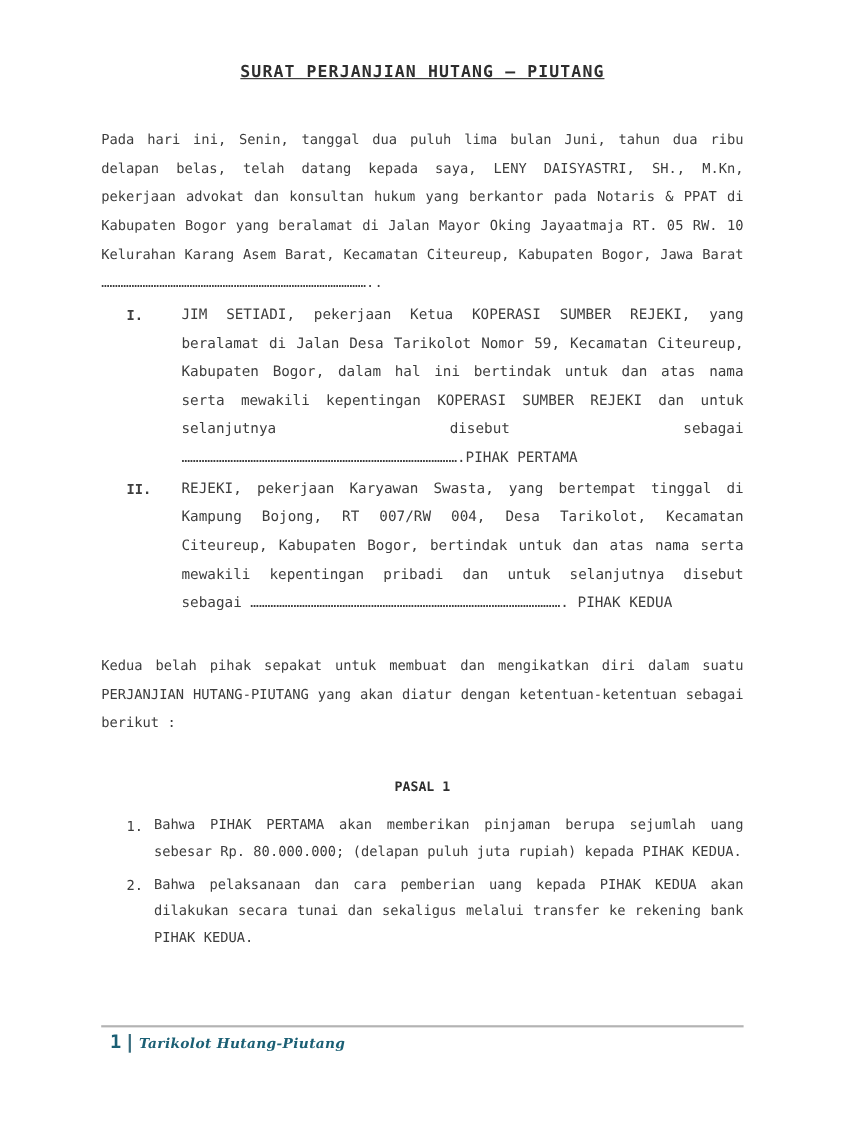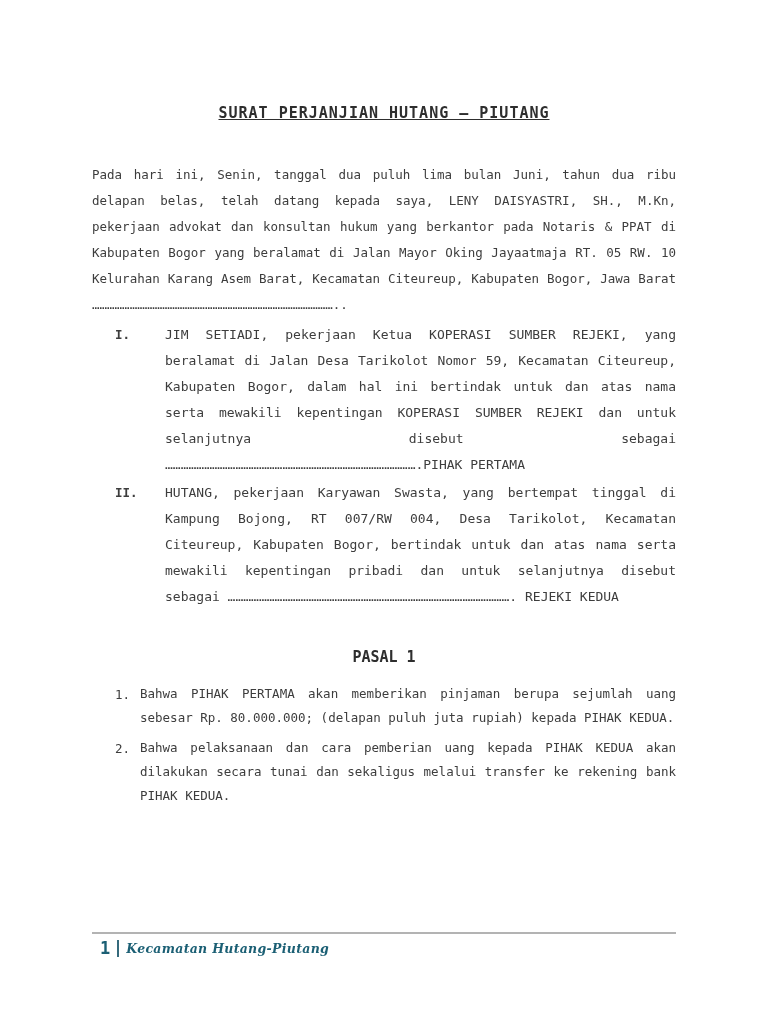--- a/index.html
+++ b/index.html
@@ -12,21 +12,21 @@
     height: 1024px;
     font-family: "DejaVu Sans Mono", "Liberation Mono", monospace;
     color: #3d3d3d;
     overflow: hidden;
   }
   .page {
     position: relative;
     width: 768px;
     height: 1024px;
     box-sizing: border-box;
-    padding: 104px 92px 0 92px;
+    padding: 56px 92px 0 92px;
     background: #ffffff;
   }
   .doc-title {
     font-size: 15px;
     font-weight: bold;
     text-align: center;
     text-decoration: underline;
     letter-spacing: 1px;
     margin: 0 0 40px 0;
     color: #2e2e2e;
@@ -59,21 +59,21 @@
     font-size: 13px;
     line-height: 26px;
     text-align: justify;
     overflow-wrap: break-word;
     word-break: break-word;
   }
   .agreement {
     margin-top: 30px;
   }
   .pasal-heading {
-    font-size: 15px;
+    font-size: 12px;
     font-weight: bold;
     text-align: center;
     margin: 38px 0 16px 0;
     color: #2e2e2e;
   }
   .num-list {
     margin-top: 0;
   }
   .num-row {
     display: flex;
@@ -142,40 +142,41 @@
 
   <p class="para"><span>Pada hari ini, Senin, tanggal dua puluh lima bulan Juni, tahun dua ribu delapan belas, telah datang kepada saya, </span><span class="bold">LENY DAISYASTRI, SH., M.Kn</span><span>, pekerjaan advokat dan konsultan hukum yang berkantor pada </span><span class="bold">Notaris &amp; PPAT di Kabupaten Bogor</span><span> yang beralamat di Jalan Mayor Oking Jayaatmaja RT. 05 RW. 10 Kelurahan Karang Asem Barat, Kecamatan Citeureup, Kabupaten Bogor, Jawa Barat ……………………………………………………………………………………..</span></p>
 
   <div class="parties">
     <div class="party-row">
       <span class="party-num">I.</span>
       <div class="party-text"><span class="bold">JIM SETIADI</span><span>, pekerjaan Ketua KOPERASI SUMBER REJEKI, yang beralamat di Jalan Desa Tarikolot Nomor 59, Kecamatan Citeureup, Kabupaten Bogor, dalam hal ini bertindak untuk dan atas nama serta mewakili kepentingan KOPERASI SUMBER REJEKI dan untuk selanjutnya disebut sebagai …………………………………………………………………………………….</span><span class="bold">PIHAK PERTAMA</span></div>
     </div>
     <div class="party-row">
       <span class="party-num">II.</span>
-      <div class="party-text"><span class="bold">HUTANG</span><span>, pekerjaan Karyawan Swasta, yang bertempat tinggal di Kampung Bojong, RT 007/RW 004, Desa Tarikolot, Kecamatan Citeureup, Kabupaten Bogor, bertindak untuk dan atas nama serta mewakili kepentingan pribadi dan untuk selanjutnya disebut sebagai ………………………………………………………………………………………………. </span><span class="bold">REJEKI KEDUA</span></div>
+      <div class="party-text"><span class="bold">REJEKI</span><span>, pekerjaan Karyawan Swasta, yang bertempat tinggal di Kampung Bojong, RT 007/RW 004, Desa Tarikolot, Kecamatan Citeureup, Kabupaten Bogor, bertindak untuk dan atas nama serta mewakili kepentingan pribadi dan untuk selanjutnya disebut sebagai ………………………………………………………………………………………………. </span><span class="bold">PIHAK KEDUA</span></div>
     </div>
   </div>
 
+  <p class="para agreement"><span>Kedua belah pihak sepakat untuk membuat dan mengikatkan diri dalam suatu PERJANJIAN HUTANG-PIUTANG yang akan diatur dengan ketentuan-ketentuan sebagai berikut :</span></p>
 
   <h2 class="pasal-heading">PASAL 1</h2>
 
   <div class="num-list">
     <div class="num-row">
       <span class="num-col">1.</span>
       <div class="num-text"><span>Bahwa PIHAK PERTAMA akan memberikan pinjaman berupa sejumlah uang sebesar Rp. 80.000.000; (delapan puluh juta rupiah) kepada PIHAK KEDUA.</span></div>
     </div>
     <div class="num-row">
       <span class="num-col">2.</span>
       <div class="num-text"><span>Bahwa pelaksanaan dan cara pemberian uang kepada PIHAK KEDUA akan dilakukan secara tunai dan sekaligus melalui transfer ke rekening bank PIHAK KEDUA.</span></div>
     </div>
   </div>
 
   <div class="footer">
     <div class="footer-rule"></div>
     <div class="footer-row">
       <span class="footer-pagenum">1</span>
       <span class="footer-sep"></span>
-      <span class="footer-doc-title">Kecamatan Hutang-Piutang</span>
+      <span class="footer-doc-title">Tarikolot Hutang-Piutang</span>
     </div>
   </div>
 
 </div>
 
 </body></html>

